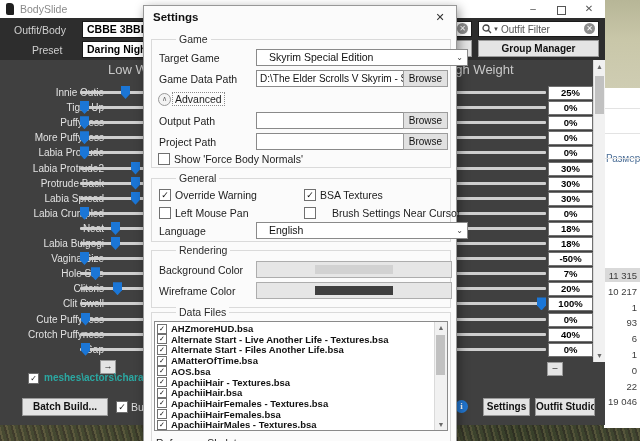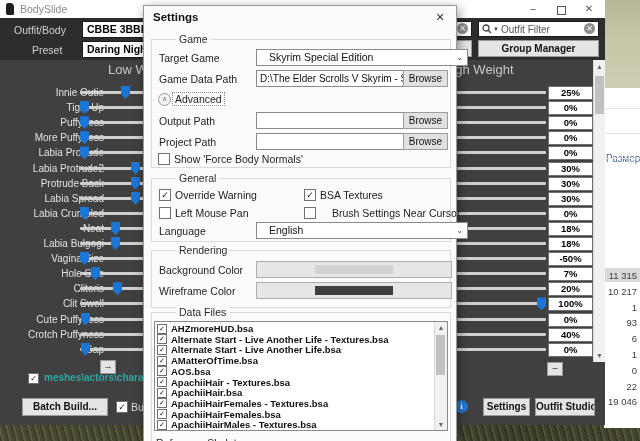--- a/index.html
+++ b/index.html
@@ -315,21 +315,21 @@
           <div class="lb-item" style="position: absolute; top: 1px; left: 2px; width: 275px;">
             <span class="dchk" style="width: 8px; height: 8px; font-size: 7px; line-height: 8px; display: inline-block;">✓</span>
             <span class="txt">AHZmoreHUD.bsa</span>
           </div>
           <div class="lb-item" style="position: absolute; top: 11.7px; left: 2px; width: 275px;">
             <span class="dchk" style="width: 8px; height: 8px; font-size: 7px; line-height: 8px; display: inline-block;">✓</span>
             <span class="txt">Alternate Start - Live Another Life - Textures.bsa</span>
           </div>
           <div class="lb-item" style="position: absolute; top: 22.4px; left: 2px; width: 275px;">
             <span class="dchk" style="width: 8px; height: 8px; font-size: 7px; line-height: 8px; display: inline-block;">✓</span>
-            <span class="txt">Alternate Start - Live Another Life.bsa</span>
+            <span class="txt">Alternate Start - Files Another Life.bsa</span>
           </div>
           <div class="lb-item" style="position: absolute; top: 33.1px; left: 2px; width: 275px;">
             <span class="dchk" style="width: 8px; height: 8px; font-size: 7px; line-height: 8px; display: inline-block;">✓</span>
             <span class="txt">AMatterOfTime.bsa</span>
           </div>
           <div class="lb-item" style="position: absolute; top: 43.8px; left: 2px; width: 275px; align-items: center;">
             <span class="dchk" style="width: 8px; height: 8px; font-size: 7px; line-height: 8px; display: inline-block;">✓</span>
             <span class="txt">AOS.bsa</span>
           </div>
           <div class="lb-item" style="position: absolute; top: 54.5px; left: 2px; width: 275px;">

